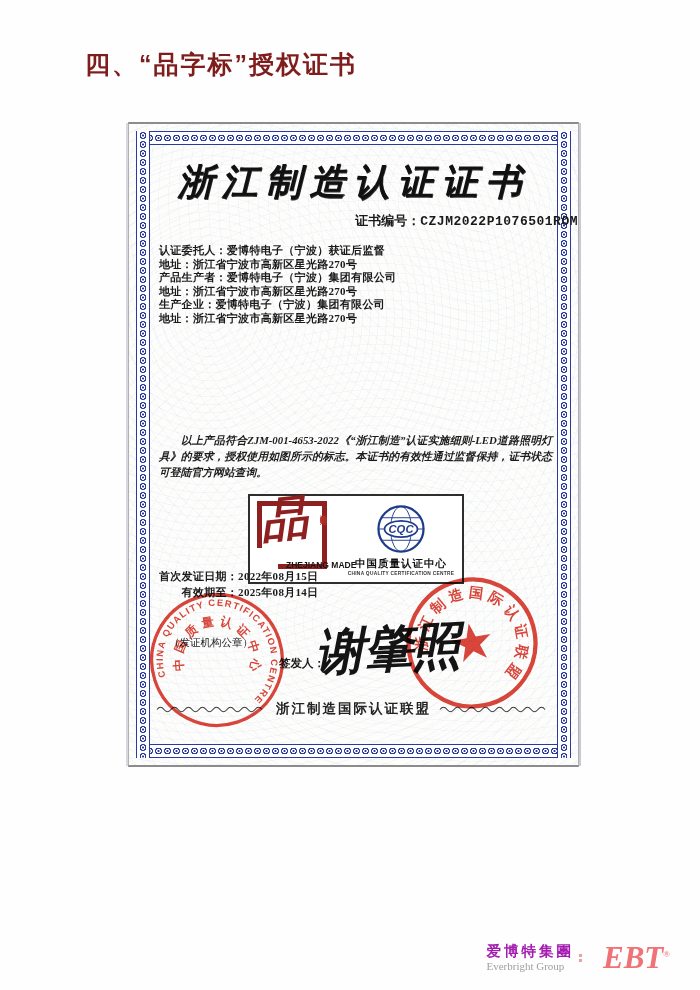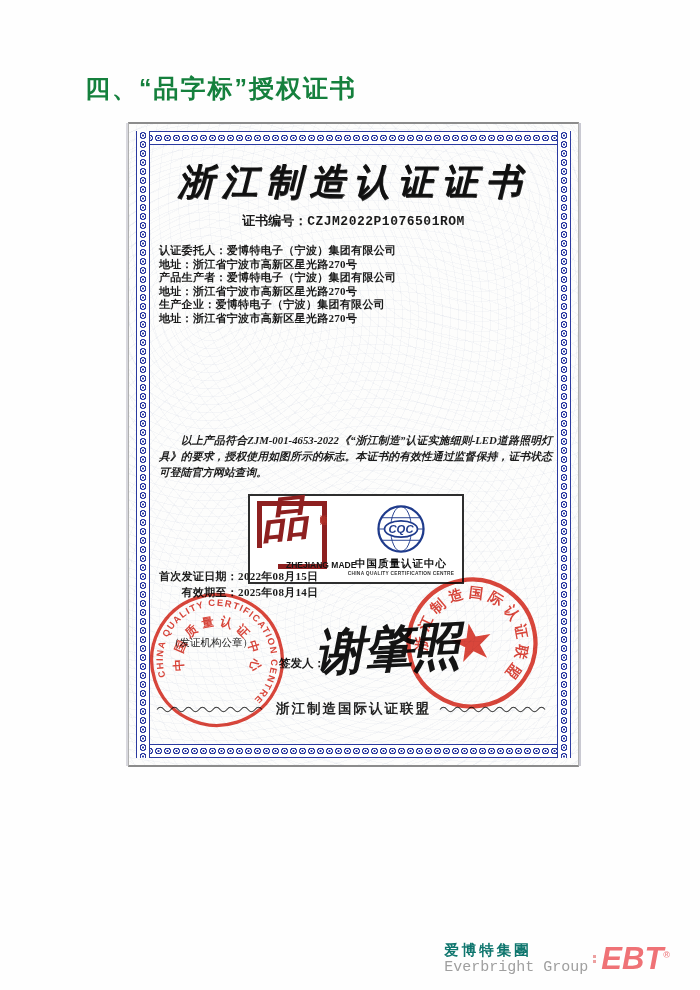--- a/index.html
+++ b/index.html
@@ -1,21 +1,21 @@
 <!DOCTYPE html>
 <html><head>
 <meta charset="utf-8">
 <style>
   html,body{margin:0;padding:0;}
   body{width:700px;height:990px;position:relative;background:#fefefe;
        font-family:"Liberation Serif",serif;color:#1a1a1a;overflow:hidden;}
 
   
   .page-title{position:absolute;left:85px;top:48px;font-size:25px;font-weight:800;
-              letter-spacing:2px;font-family:"Liberation Sans",sans-serif;color:#15803d;margin-top:24px;}
+              letter-spacing:2px;font-family:"Liberation Sans",sans-serif;color:#7f1d1d;}
 
   
   .cert{position:absolute;left:128px;top:122px;width:449px;height:641px;
         background:
           repeating-radial-gradient(circle at 18% 30%, rgba(90,110,160,0.05) 0 1px, transparent 1px 8px),
           repeating-radial-gradient(circle at 78% 12%, rgba(90,110,160,0.045) 0 1px, transparent 1px 10px),
           repeating-radial-gradient(circle at 55% 78%, rgba(90,110,160,0.045) 0 1px, transparent 1px 9px),
           #fdfdfc;
         border:1px solid #b0b0b0;border-top:2px solid #8c8c8c;border-bottom:2px solid #8c8c8c;
         box-shadow:3px 0 0 -1px #c9c9d2, -3px 0 0 -1px #d8d8de;}
@@ -25,21 +25,21 @@
   .fr{position:absolute;background-color:#fff;
       background-image:radial-gradient(circle at 50% 50%, #2b3aa0 1px, #fff 1.2px 2.2px, #2b3aa0 2.4px 3.3px, rgba(0,0,0,0) 3.5px);}
   .fr.h{left:0;right:0;height:12px;background-size:9px 12px;border-top:1px solid #2b3aa0;border-bottom:1px solid #2b3aa0;}
   .fr.v{top:0;bottom:0;width:12px;background-size:12px 9px;border-left:1px solid #2b3aa0;border-right:1px solid #2b3aa0;}
   .fr.t{top:0}.fr.b{bottom:0}.fr.l{left:0}.fr.r{right:0}
 
   
   .cert-title{position:absolute;left:0;right:0;top:34px;text-align:center;
               font-size:36px;font-weight:800;font-style:italic;letter-spacing:8px;
               color:#111;text-shadow:0.5px 0.5px 0 #333;}
-  .cert-no-row{position:absolute;left:0;right:0;top:88px;text-align:center;
+  .cert-no-row{position:absolute;left:0;right:0;top:88px;text-align:right;
                font-size:13px;font-weight:700;}
   .cert-no-row .num{font-family:"Liberation Mono",monospace;font-weight:700;letter-spacing:0.5px;}
 
   .block{position:absolute;left:30px;right:24px;}
   .info-block{top:120px;}
   .detail-block{top:202px;}
   .line{font-size:11px;font-weight:700;line-height:13.6px;white-space:pre;letter-spacing:0.3px;}
 
   .statement{position:absolute;left:30px;right:26px;top:309px;font-size:10.8px;line-height:15.8px;
              font-weight:700;font-style:italic;text-align:justify;text-indent:22px;color:#1c1c1c;}
@@ -77,26 +77,26 @@
                 justify-content:center;gap:8px;z-index:1;}
   .alliance-name{font-size:13.5px;font-weight:800;letter-spacing:2px;color:#222;}
 
   .cert-footer{position:absolute;left:36px;right:30px;top:601px;display:flex;justify-content:space-between;
                font-size:10.5px;font-weight:700;}
   .cert-footer .url{font-family:"Liberation Mono",monospace;font-size:10px;}
 
   
   .brand{position:absolute;right:30px;top:942px;display:flex;align-items:center;gap:5px;}
   .brand-names{display:flex;flex-direction:column;line-height:1.15;}
-  .brand-cn{font-size:14.5px;letter-spacing:3px;color:#0f766e;font-weight:700;}
-  .brand-en{font-size:15px;color:#9f9f9f;font-family:Liberation Mono, monospace;}
+  .brand-cn{font-size:14.5px;letter-spacing:3px;color:#a21caf;font-weight:700;}
+  .brand-en{font-size:11px;color:#9f9f9f;font-family:Liberation Serif, serif;}
   .brand-dots{display:flex;flex-direction:column;gap:2px;}
   .brand-dots i{width:3px;height:3px;background:#eda0a0;display:block;}
   .brand-ebt{font-size:31px;font-weight:800;font-style:italic;color:#ef7276;
-             font-family:Liberation Sans, sans-serif;letter-spacing:0;line-height:1;}
+             font-family:Liberation Serif, serif;letter-spacing:0;line-height:1;margin-left:16px;}
   .brand-reg{font-size:9px;color:#f0898c;vertical-align:super;font-style:normal;}
 </style>
 </head>
 <body>
 
 <div class="page-title">四、“品字标”授权证书</div>
 
 <div class="cert">
   <div class="frame">
     <div class="fr h t"></div>
@@ -105,21 +105,21 @@
     <div class="fr v r"></div>
   </div>
 
   <div class="cert-title">浙江制造认证证书</div>
 
   <div class="cert-no-row">
     <span>证书编号：</span><span class="num">CZJM2022P1076501ROM</span>
   </div>
 
   <div class="block info-block">
-    <div class="line">认证委托人：爱博特电子（宁波）集团有限公司</div>
+    <div class="line">认证委托人：爱博特电子（宁波）获证后监督</div>
     <div class="line">地址：浙江省宁波市高新区星光路270号</div>
     <div class="line">产品生产者：爱博特电子（宁波）集团有限公司</div>
     <div class="line">地址：浙江省宁波市高新区星光路270号</div>
     <div class="line">生产企业：爱博特电子（宁波）集团有限公司</div>
     <div class="line">地址：浙江省宁波市高新区星光路270号</div>
   </div>
 
 
   <div class="statement">以上产品符合ZJM-001-4653-2022《“浙江制造”认证实施细则-LED道路照明灯具》的要求，授权使用如图所示的标志。本证书的有效性通过监督保持，证书状态可登陆官方网站查询。</div>
 

